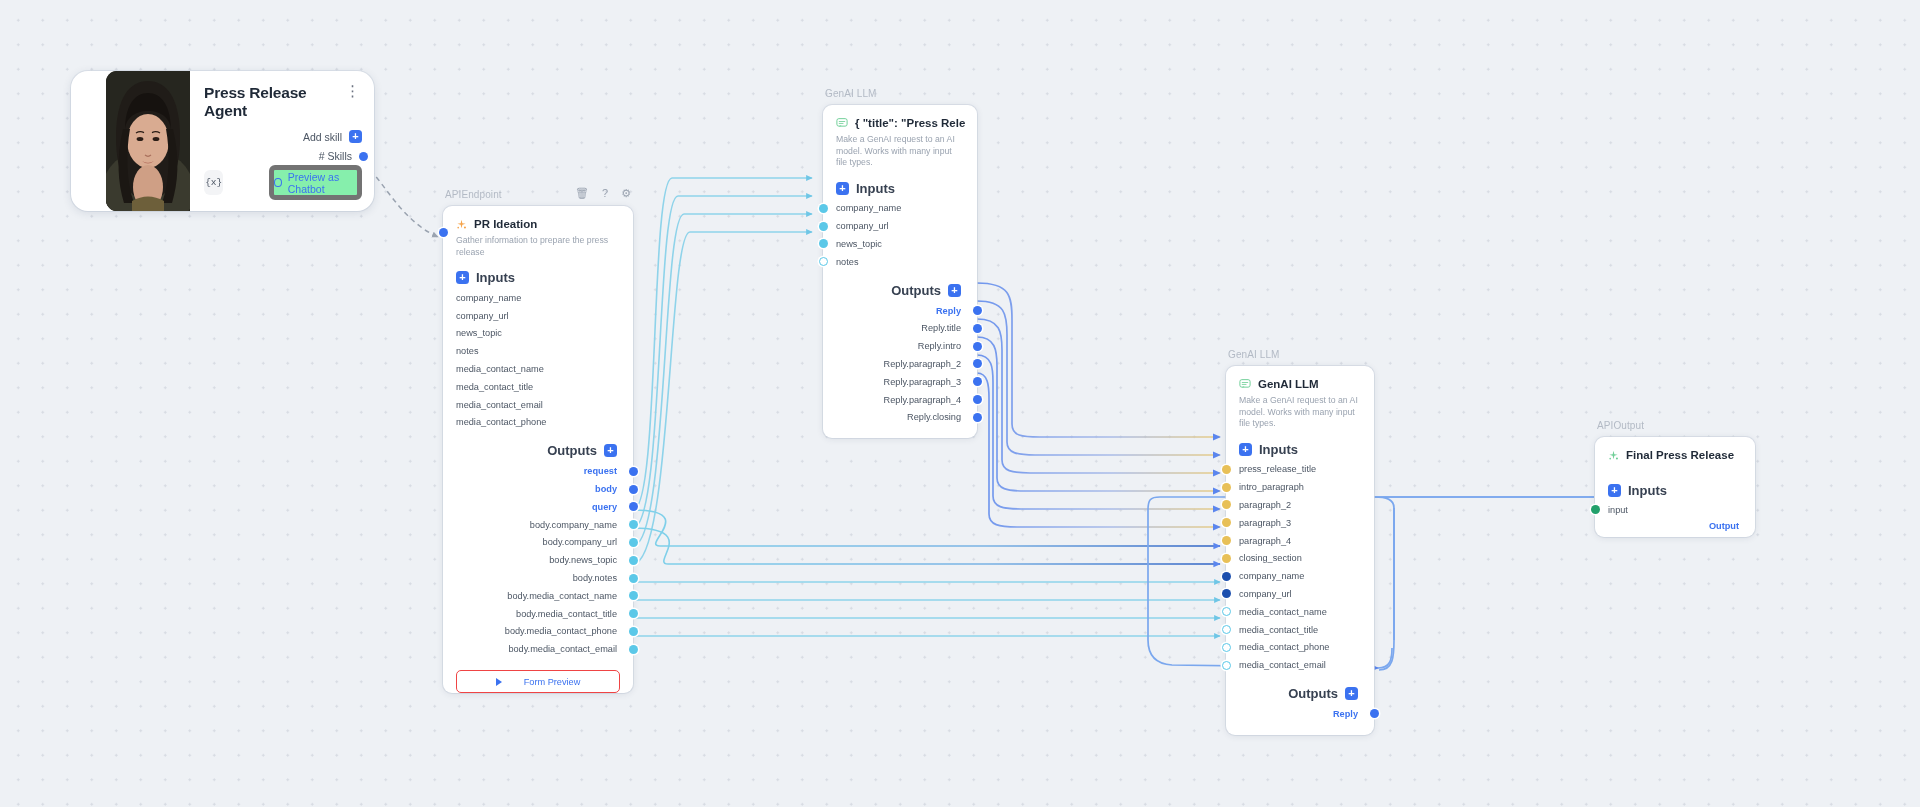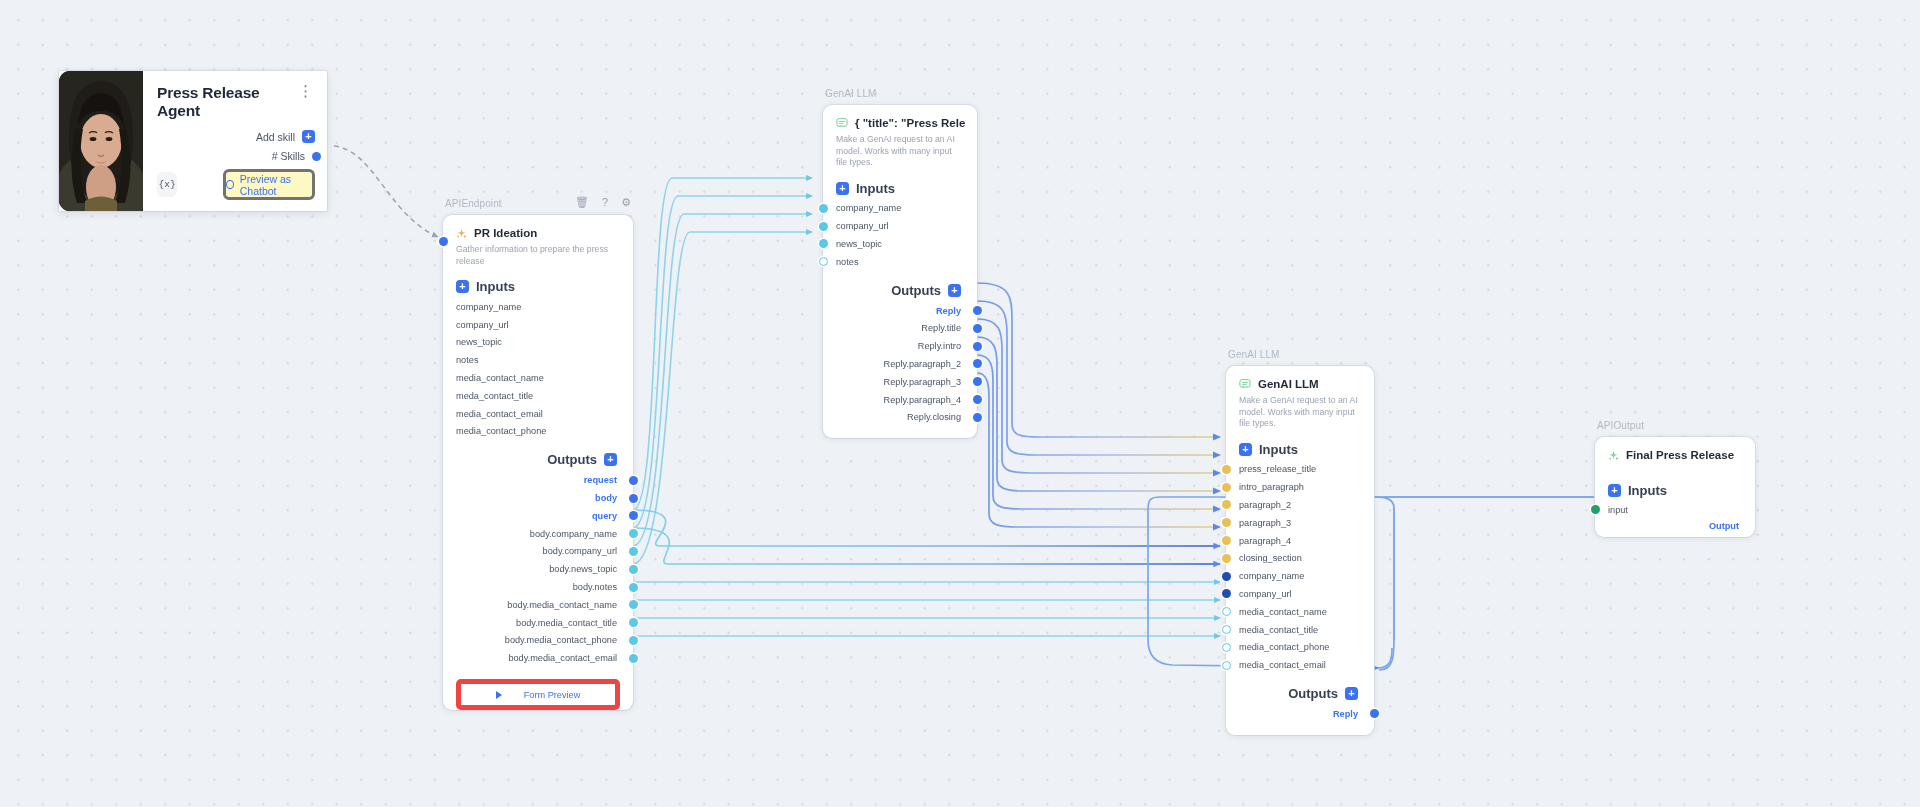--- a/index.html
+++ b/index.html
@@ -21,26 +21,27 @@
   #edges {
     position: absolute; left: 0; top: 0;
     width: 1920px; height: 807px;
     pointer-events: none;
     z-index: 1;
   }
   .node { position: absolute; z-index: 3; }
 
   
   #agent-card {
-    left: 59px; top: 71px;
+    left: 71px; top: 71px;
     width: 268px; height: 140px;
     background: #ffffff;
-    border-radius: 1px;
+    border-radius: 17px;
     box-shadow: 0 2px 10px rgba(35,50,80,.12), 0 0 0 1px rgba(210,218,228,.6);
     display: flex;
+    padding-left: 35px;
   }
   #agent-avatar {
     width: 84px; height: 140px;
     border-radius: 11px 0 0 11px;
     overflow: hidden;
     flex: 0 0 84px;
     position: relative;
     background: #2b2a26;
   }
   #agent-avatar svg { display: block; width: 84px; height: 140px; }
@@ -81,21 +82,21 @@
     gap: 6px; padding-bottom: 1px;
   }
   #code-chip {
     width: 25px; height: 25px; border-radius: 6px;
     background: #f3f4f6; color: #4b5563;
     font-size: 9.5px; line-height: 25px; text-align: center;
     cursor: pointer; font-family: "Liberation Mono", monospace;
   }
   #preview-chatbot {
     flex: 1 1 auto; height: 25px; border-radius: 6px;
-    border: 3px solid #737373; background: #fef9c3;
+    border: 5px solid #737373; background: #86efac;
     color: #3b72f0; font-size: 10.5px;
     display: flex; align-items: center; justify-content: center; gap: 6px;
     cursor: pointer;
     margin-left: 40px;
   }
   .chat-ring {
     width: 9px; height: 9px; border-radius: 50%;
     border: 1.6px solid #3b72f0; box-sizing: border-box;
   }
 
@@ -149,21 +150,21 @@
   .d-blue   { background: #3b72f0; }
   .d-cyan   { background: #5bc8e8; }
   .d-cyan-o { background: #fff; border: 1.8px solid #5bc8e8; box-sizing: border-box; }
   .d-navy   { background: #1c4fae; }
   .d-amber  { background: #e8c057; }
   .d-green  { background: #22a06b; }
 
   #form-preview {
     margin: 12px 13px 4px 13px;
     height: 21px; border-radius: 5px;
-    border: 5px solid #ef4444; background: #fff;
+    border: 1px solid #ef4444; background: #fff;
     color: #3b72f0; font-size: 9.2px;
     display: flex; align-items: center; justify-content: center; gap: 22px;
     cursor: pointer;
   }
   .play-tri {
     width: 0; height: 0;
     border-left: 6px solid #3b72f0;
     border-top: 4px solid transparent;
     border-bottom: 4px solid transparent;
   }
@@ -272,21 +273,21 @@
       <div id="agent-footer">
         <div id="code-chip">{x}</div>
         <div id="preview-chatbot">
           <span class="chat-ring"></span>
           <span>Preview as Chatbot</span>
         </div>
       </div>
     </div>
   </div>
 
-  <div class="node" style="left:443px; top:215px; width:190px;">
+  <div class="node" style="left:443px; top:206px; width:190px;">
     <div class="node-label">APIEndpoint</div>
     <div class="node-toolbar">
       <span>🗑</span>
       <span>?</span>
       <span>⚙</span>
     </div>
     <div class="node-box">
       <div class="node-head">
         <span class="io-dot left d-blue" style="top:22px;"></span>
         <svg class="ic" width="11" height="11" viewBox="0 0 16 16">

